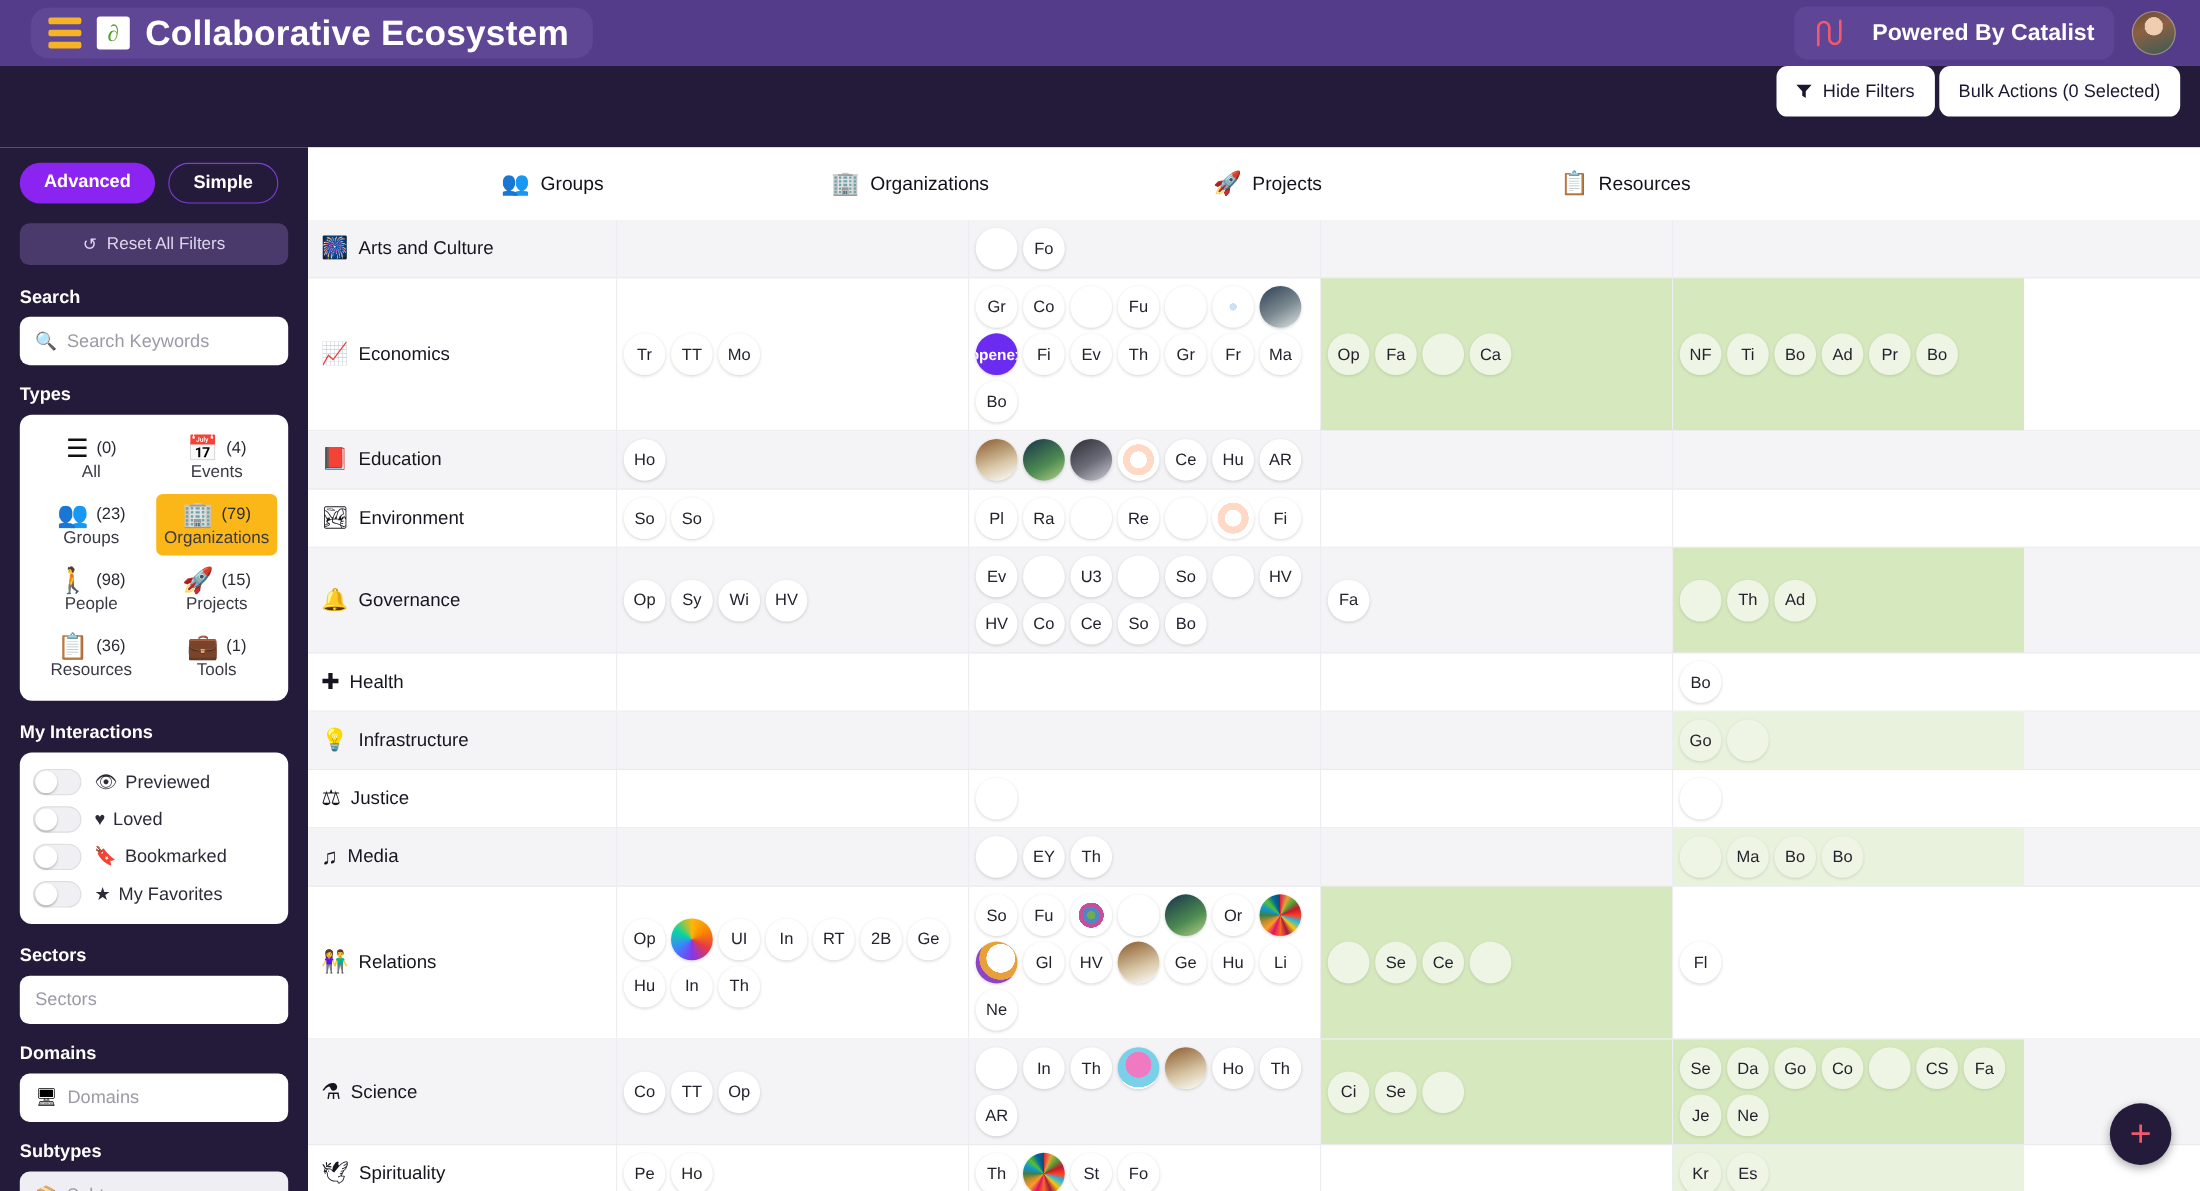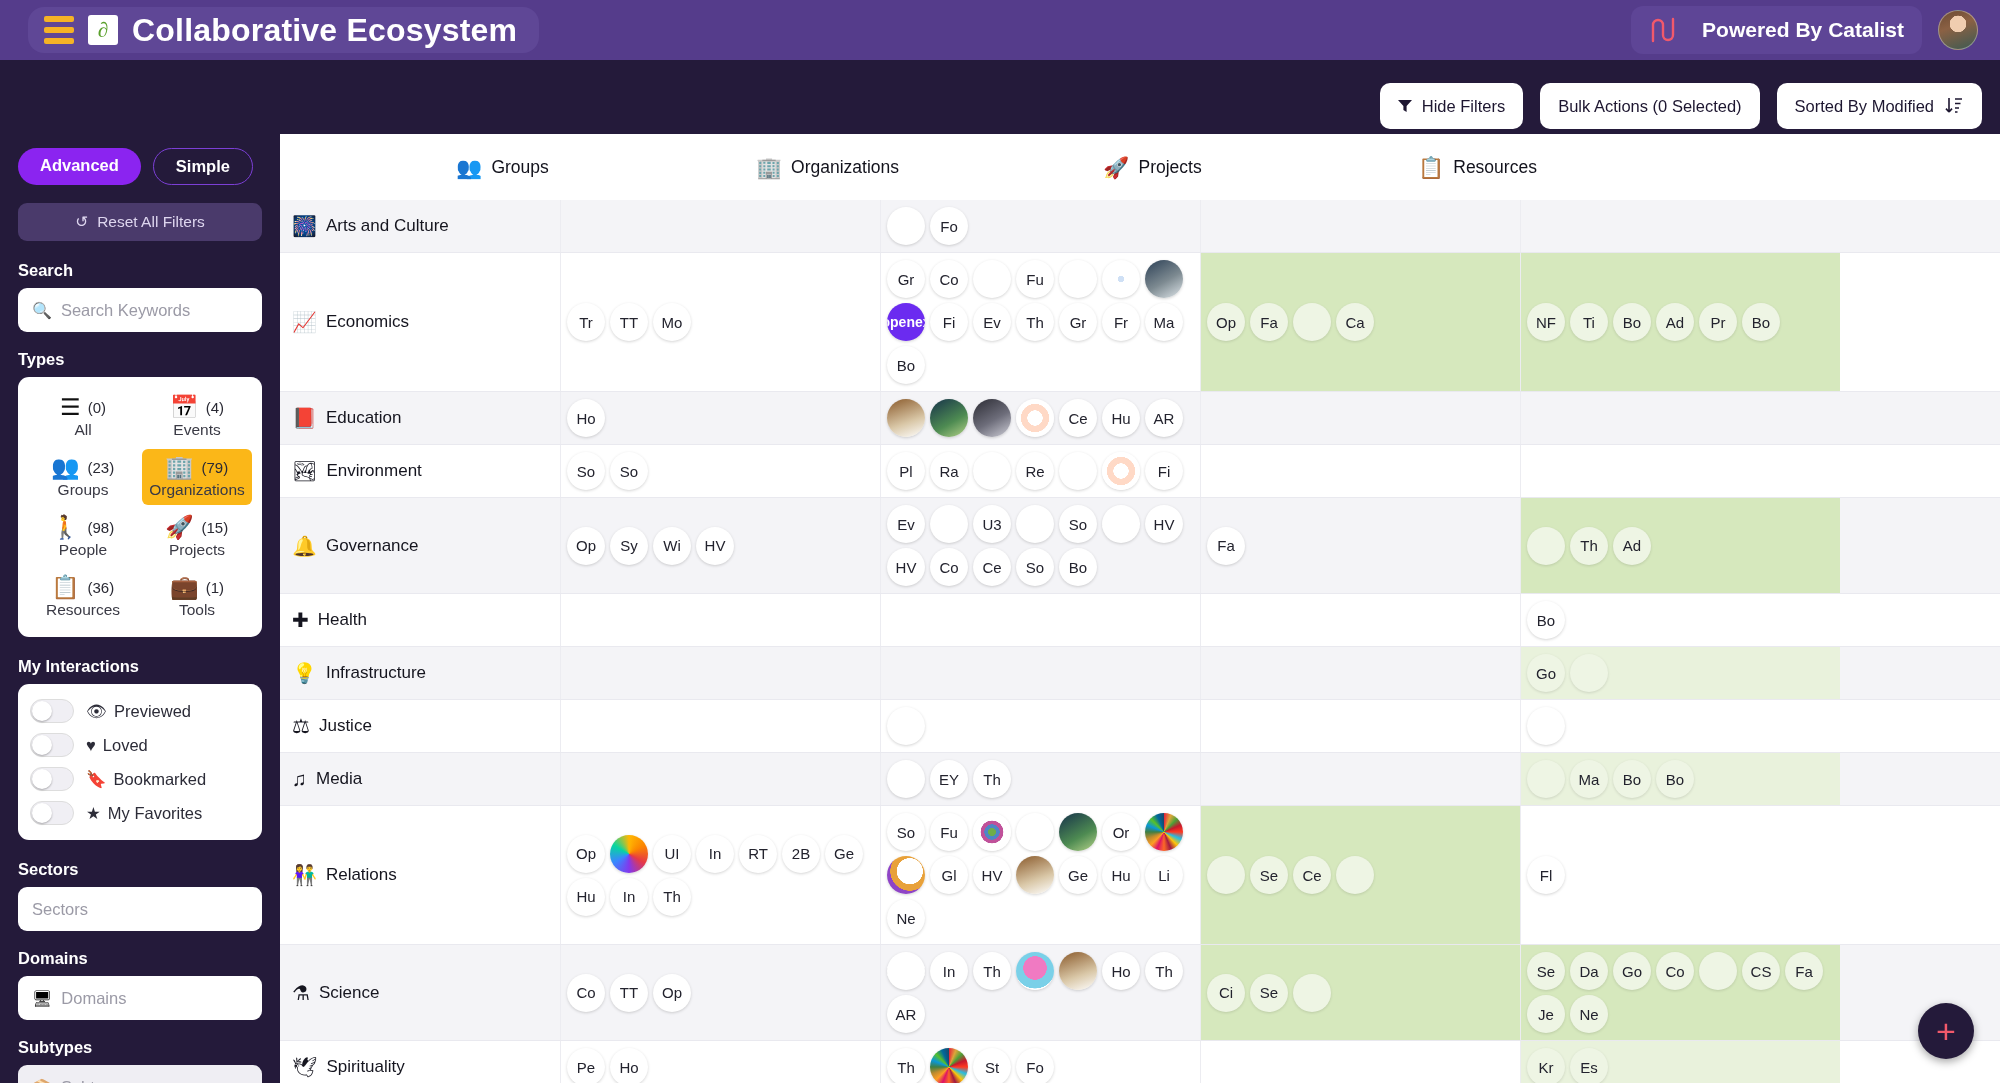--- a/index.html
+++ b/index.html
@@ -52,21 +52,21 @@
       radial-gradient(circle at 50% 34%, #f0cdb0 0 26%, transparent 27%),
       linear-gradient(160deg, #6b4a33 0%, #8b6144 40%, #3c5a52 100%);
     border: 1px solid rgba(255,255,255,.35);
   }
 
   
   .subbar {
     position: absolute; top: 60px; left: 0; width: 2000px; height: 74px;
     background: #241a3a;
   }
-  .tools { position: absolute; right: 18px; top: 23px; display: flex; gap: 17px; align-items: flex-start; }
+  .tools { position: absolute; right: 18px; top: 0; display: flex; gap: 4px; align-items: flex-start; }
   .tool-btn {
     background: #ffffff; border-radius: 10px; height: 46px;
     display: flex; align-items: center; gap: 10px; padding: 0 18px;
     font-size: 16.5px; color: #1d1630; cursor: pointer; white-space: nowrap;
   }
   .hex-icon { width: 30px; height: 30px; }
   .caret-down {
     width: 0; height: 0; border-left: 7px solid transparent; border-right: 7px solid transparent;
     border-top: 9px solid #f2596b;
   }
@@ -232,27 +232,20 @@
         <path d="M0 1 H14 L8.6 7 V13 L5.4 11 V7 Z" fill="#1d1630"></path>
       </svg>
       <span>Hide Filters</span>
     </div>
 
 
     <div class="tool-btn">
       <span>Bulk Actions (0 Selected)</span>
     </div>
 
-    <div class="tool-btn">
-      <span>Sorted By Modified</span>
-      <svg width="20" height="20" viewBox="0 0 20 20">
-        <path d="M5 2 V16 M5 16 L2 12.6 M5 16 L8 12.6" stroke="#1d1630" stroke-width="1.6" fill="none"></path>
-        <path d="M11 3 H18 M11 7.5 H16.5 M11 12 H15 M11 16 H13.5" stroke="#1d1630" stroke-width="1.6"></path>
-      </svg>
-    </div>
   </div>
 </div>
 
 <div class="sidebar">
 
   <div class="seg-row">
     <div class="seg on">Advanced</div>
     <div class="seg off">Simple</div>
   </div>
 

